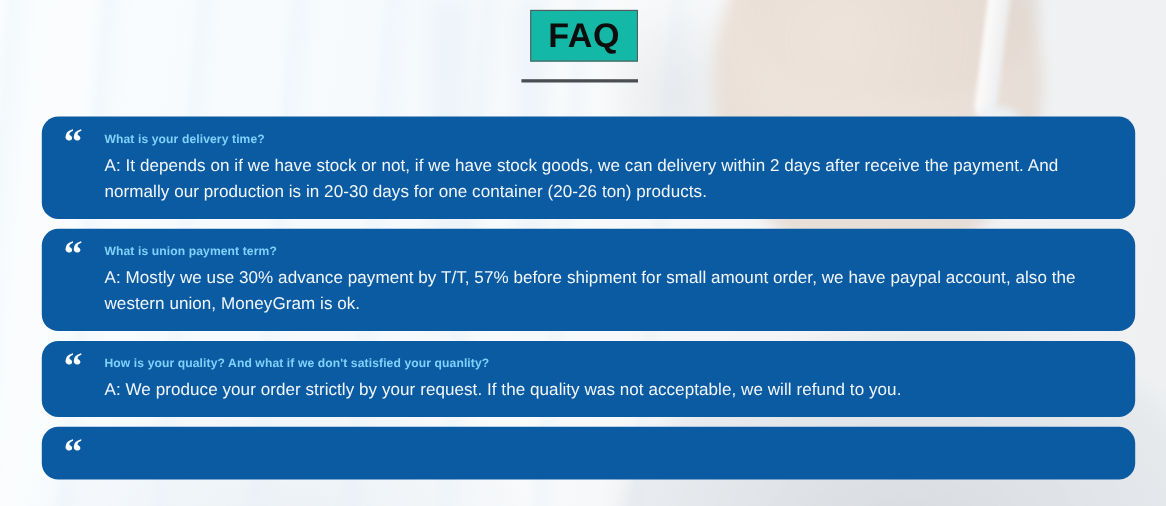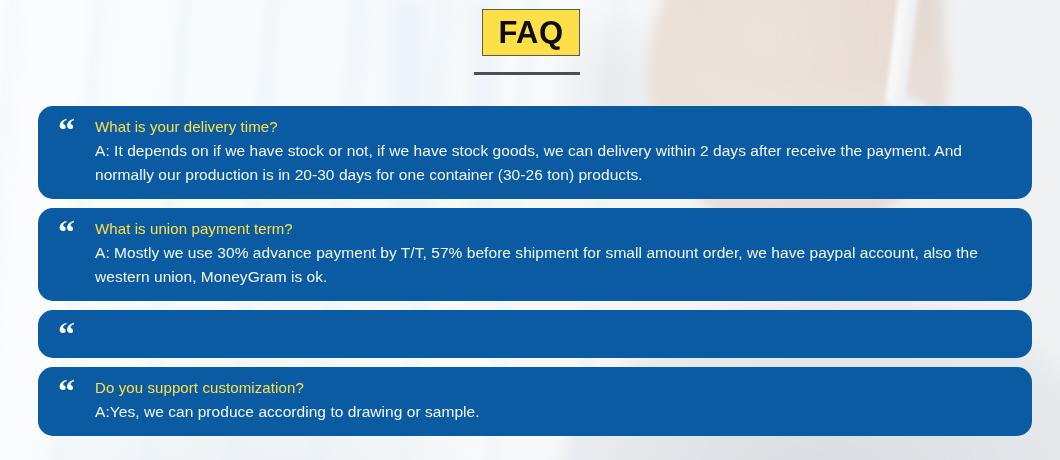--- a/index.html
+++ b/index.html
@@ -136,21 +136,21 @@
     width: 1060px;
     height: 100px;
   }
   .title-box {
     position: absolute;
     left: 482px;
     top: 9px;
     width: 98px;
     height: 47px;
     box-sizing: border-box;
-    background: #fde047;
+    background: #14b8a6;
     border: 1px solid #58595b;
     display: flex;
     align-items: center;
     justify-content: center;
   }
   .title-text {
     font-size: 31px;
     font-weight: bold;
     color: #0d0d0d;
     letter-spacing: 0.5px;
@@ -195,23 +195,23 @@
     line-height: 0.72;
     letter-spacing: -1px;
     user-select: none;
   }
   .faq-body {
     flex: 1 1 auto;
     padding-left: 7px;
     padding-top: 1px;
   }
   .faq-q {
-    color: #fde047;
-    font-size: 15px;
-    font-weight: normal;
+    color: #7dd3fc;
+    font-size: 11px;
+    font-weight: bold;
     line-height: 20px;
     margin: 0 0 2px 0;
     letter-spacing: 0.1px;
   }
   .faq-a {
     color: #f2f7fb;
     font-size: 15.5px;
     font-weight: normal;
     line-height: 24px;
     margin: 0;
@@ -244,38 +244,38 @@
     </div>
     <div class="title-rule"></div>
   </div>
 
   <div class="faq-list">
 
     <div class="faq-item">
       <span class="quote-mark">“</span>
       <div class="faq-body">
         <p class="faq-q">What is your delivery time?</p>
-        <p class="faq-a">A: It depends on if we have stock or not, if we have stock goods, we can delivery within 2 days after receive the payment. And normally our production is in 20-30 days for one container (30-26 ton) products.</p>
+        <p class="faq-a">A: It depends on if we have stock or not, if we have stock goods, we can delivery within 2 days after receive the payment. And normally our production is in 20-30 days for one container (20-26 ton) products.</p>
       </div>
     </div>
 
     <div class="faq-item">
       <span class="quote-mark">“</span>
       <div class="faq-body">
         <p class="faq-q">What is union payment term?</p>
         <p class="faq-a">A: Mostly we use 30% advance payment by T/T, 57% before shipment for small amount order, we have paypal account, also the western union, MoneyGram is ok.</p>
       </div>
     </div>
 
     <div class="faq-item">
       <span class="quote-mark">“</span>
-    </div>
-
-    <div class="faq-item">
-      <span class="quote-mark">“</span>
       <div class="faq-body">
-        <p class="faq-q">Do you support customization?</p>
-        <p class="faq-a">A:Yes, we can produce according to drawing or sample.</p>
+        <p class="faq-q">How is your quality? And what if we don't satisfied your quanlity?</p>
+        <p class="faq-a">A: We produce your order strictly by your request. If the quality was not acceptable, we will refund to you.</p>
       </div>
+    </div>
+
+    <div class="faq-item">
+      <span class="quote-mark">“</span>
     </div>
 
   </div>
 </div>
 
 </body></html>

